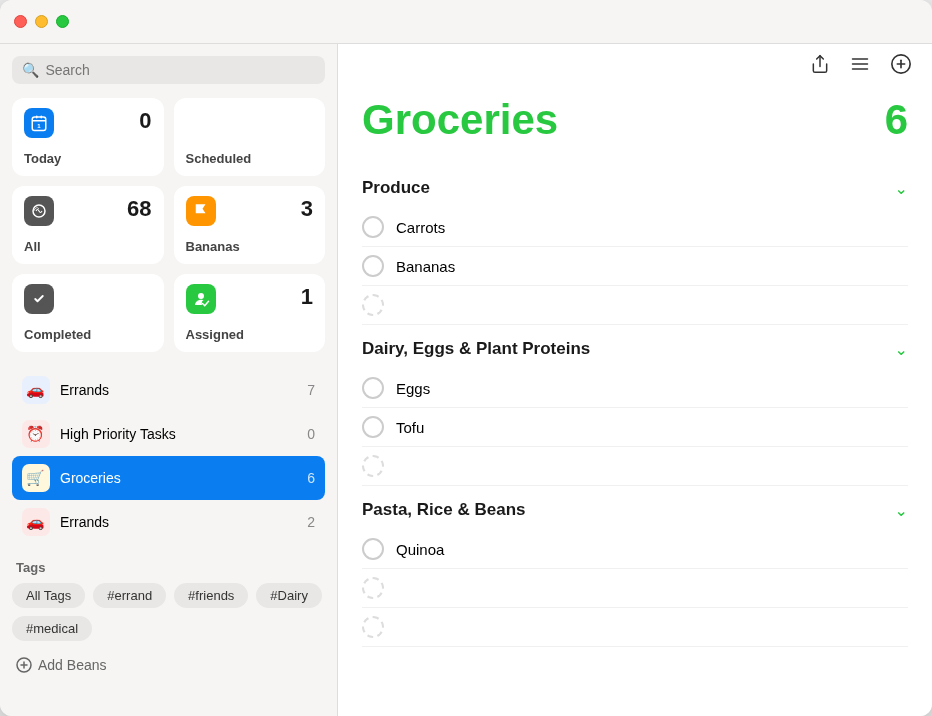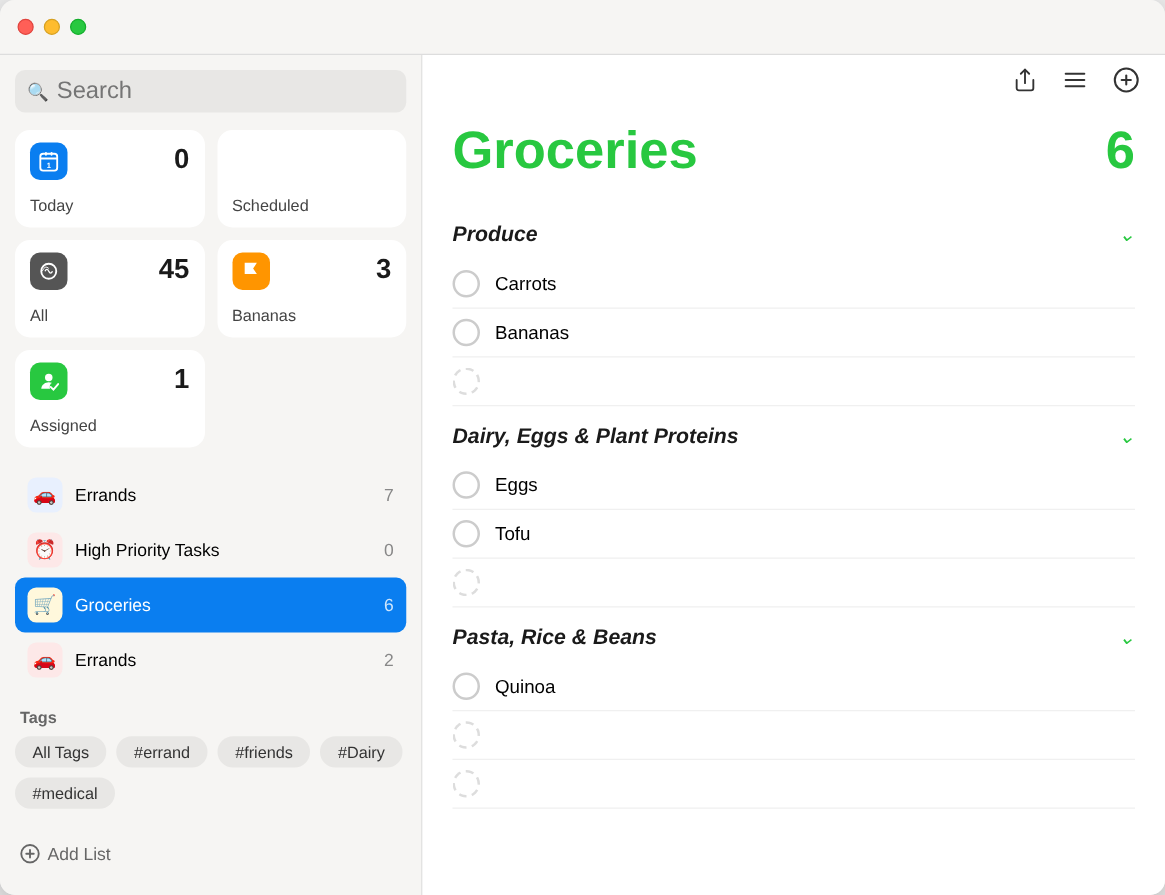--- a/index.html
+++ b/index.html
@@ -77,21 +77,21 @@
       border-radius: 8px;
       padding: 6px 10px;
       margin-bottom: 14px;
       gap: 6px;
     }
 
     .search-bar input {
       background: transparent;
       border: none;
       outline: none;
-      font-size: 19px;
+      font-size: 14px;
       color: #888;
       width: 100%;
     }
 
     .search-icon-wrapper {
       color: #888;
       font-size: 14px;
     }
 
     
@@ -133,21 +133,21 @@
     .smart-card-count {
       font-size: 22px;
       font-weight: 600;
       color: #1a1a1a;
     }
 
     .smart-card-label {
       margin-top: auto;
       font-size: 13px;
       color: #444;
-      font-weight: 400;
+      font-weight: 700;
       padding-top: 6px;
     }
 
     
     .list-section {
       margin-bottom: 12px;
     }
 
     .list-item {
       display: flex;
@@ -198,21 +198,21 @@
       color: #666;
       font-weight: 600;
       margin-bottom: 8px;
       padding-left: 4px;
     }
 
     .tags-grid {
       display: flex;
       flex-wrap: wrap;
       gap: 8px;
-      margin-bottom: 24px;
+      margin-bottom: 12px;
       align-items: center;
     }
 
     .tag-pill {
       background: #e8e7e5;
       border-radius: 20px;
       padding: 5px 14px;
       font-size: 13px;
       color: #333;
       cursor: pointer;
@@ -286,21 +286,20 @@
     .group-header {
       display: flex;
       justify-content: space-between;
       align-items: center;
       padding: 14px 0 10px 0;
       border-top: 1px solid #e8e8e8;
     }
 
     .group-header:first-child {
       border-top: none;
-      font-style: italic;
     }
 
     .group-name {
       font-size: 17px;
       font-weight: 700;
       color: #1a1a1a;
     }
 
     .group-chevron {
       color: #28c840;
@@ -390,37 +389,49 @@
 
         <div class="smart-card">
           <div class="smart-card-top">
             <div class="smart-card-icon" style="background:#555;">
               <svg width="18" height="18" viewBox="0 0 24 24" fill="white">
                 <circle cx="12" cy="12" r="8" stroke="white" stroke-width="2" fill="none"></circle>
                 <path d="M8 12 Q10 8 12 12 Q14 16 16 12" stroke="white" stroke-width="1.5" fill="none"></path>
                 <path d="M5 12 Q8 5 12 9" stroke="white" stroke-width="1" fill="none"></path>
               </svg>
             </div>
-            <span class="smart-card-count">45</span>
+            <span class="smart-card-count">68</span>
           </div>
           <div class="smart-card-label">All</div>
         </div>
 
         <div class="smart-card">
           <div class="smart-card-top">
             <div class="smart-card-icon" style="background:#ff9500;">
               <svg width="18" height="18" viewBox="0 0 24 24" fill="white">
                 <path d="M5 3 L5 21 M5 3 L18 3 L14 9 L18 15 L5 15" fill="white" stroke="none"></path>
               </svg>
             </div>
             <span class="smart-card-count">3</span>
           </div>
           <div class="smart-card-label">Bananas</div>
         </div>
 
+        <div class="smart-card">
+          <div class="smart-card-top">
+            <div class="smart-card-icon" style="background:#555;">
+              <svg width="18" height="18" viewBox="0 0 24 24">
+                <circle cx="12" cy="12" r="9" fill="#555" stroke="#555" stroke-width="2"></circle>
+                <path d="M7 12 L10 15 L17 8" stroke="white" stroke-width="2.5" fill="none" stroke-linecap="round" stroke-linejoin="round"></path>
+              </svg>
+            </div>
+            <span class="smart-card-count"></span>
+          </div>
+          <div class="smart-card-label">Completed</div>
+        </div>
 
         <div class="smart-card">
           <div class="smart-card-top">
             <div class="smart-card-icon" style="background:#28c840;">
               <svg width="18" height="18" viewBox="0 0 24 24" fill="white">
                 <circle cx="12" cy="8" r="4" fill="white"></circle>
                 <path d="M4 20 C4 16 8 13 12 13 C16 13 20 16 20 20" fill="white"></path>
                 <circle cx="18" cy="18" r="5" fill="#28c840"></circle>
                 <path d="M14 18 L17 21 L22 15" stroke="white" stroke-width="2" fill="none" stroke-linecap="round"></path>
               </svg>
@@ -469,21 +480,21 @@
           <span class="tag-pill">#Dairy</span>
           <span class="tag-pill">#medical</span>
         </div>
       </div>
 
       <div class="add-list-btn">
         <svg width="16" height="16" viewBox="0 0 16 16">
           <circle cx="8" cy="8" r="7" stroke="#666" stroke-width="1.5" fill="none"></circle>
           <path d="M8 5 L8 11 M5 8 L11 8" stroke="#666" stroke-width="1.5" stroke-linecap="round"></path>
         </svg>
-        <span>Add List</span>
+        <span>Add Beans</span>
       </div>
 
     </div>
 
     <div class="main-content">
 
       <div class="content-toolbar">
         <span class="toolbar-icon">
           <svg width="20" height="20" viewBox="0 0 24 24" fill="none" stroke="#333" stroke-width="1.8" stroke-linecap="round" stroke-linejoin="round">
             <path d="M4 12v8a2 2 0 0 0 2 2h12a2 2 0 0 0 2-2v-8"></path>

